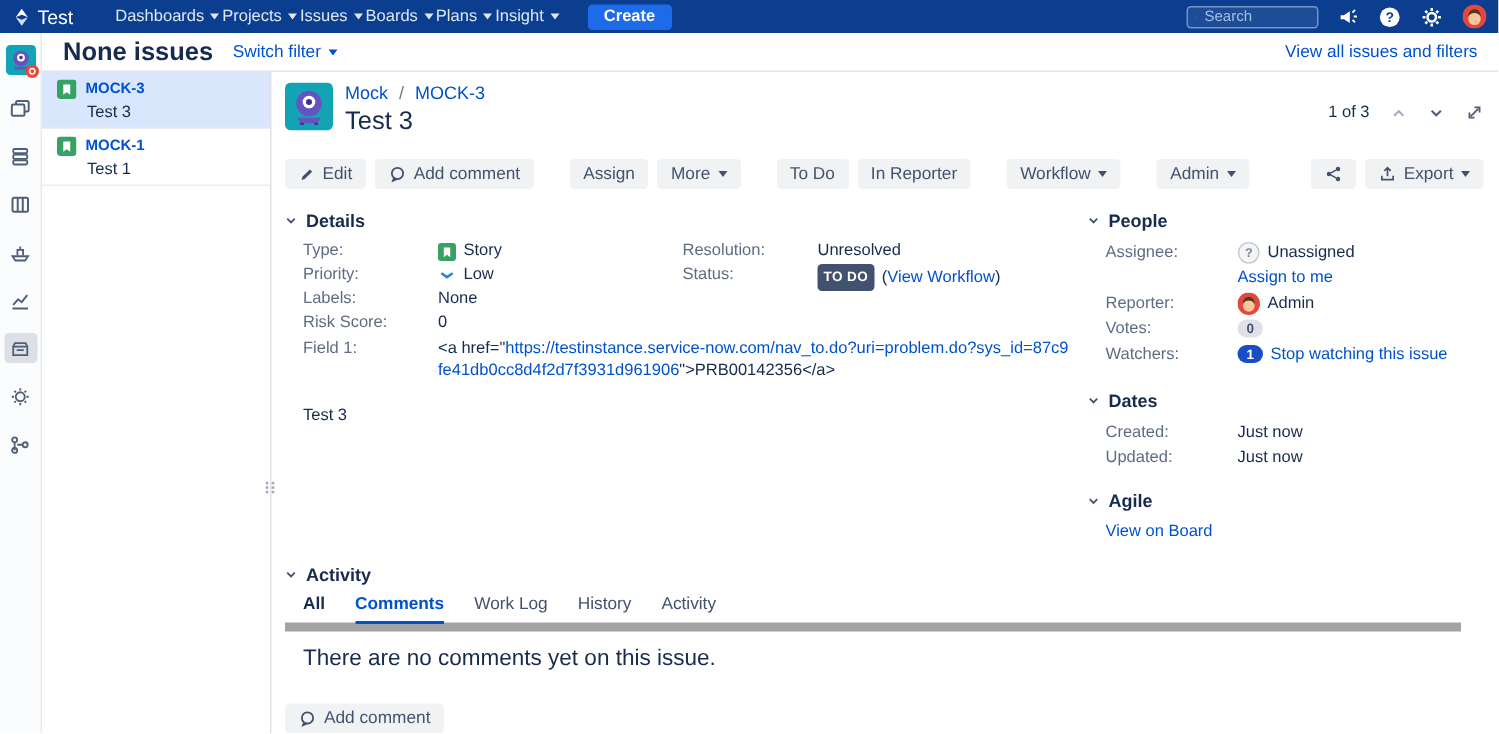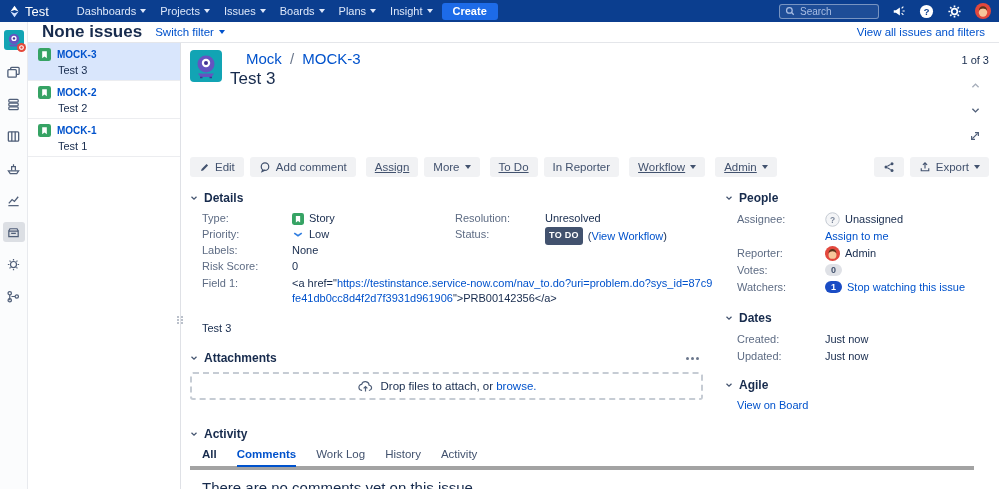--- a/index.html
+++ b/index.html
@@ -2,26 +2,26 @@
 <html><head>
 <meta charset="utf-8">
 <style>
   * { margin:0; padding:0; box-sizing:border-box; }
   html,body { width:999px; height:489px; overflow:hidden; background:#fff;
     font-family:"Liberation Sans", sans-serif; color:#172B4D; font-size:11px; }
 
   
   .topnav { height:22px; background:#0B3E8F; display:flex; align-items:center; padding:0 8px; }
   .topnav .logo { display:flex; align-items:center; gap:4px; color:#fff; font-size:13px; margin-right:28px; }
-  .navitems { display:flex; align-items:center; gap:14px; }
+  .navitems { display:flex; align-items:center; gap:2px; }
   .navitem { display:flex; align-items:center; gap:4px; color:#DEE8FA; font-size:11px; font-weight:500; cursor:pointer; }
   .chv { width:0; height:0; border-left:3px solid transparent; border-right:3px solid transparent; border-top:4px solid currentColor; display:inline-block; }
-  .create-btn { background:#1D6BE8; color:#fff; font-size:11px; font-weight:600; border:none; border-radius:3px; height:17px; padding:0 11px; margin-left:9px; cursor:pointer; }
+  .create-btn { background:#1D6BE8; color:#fff; font-size:11px; font-weight:600; border:none; border-radius:3px; height:17px; padding:0 11px; margin-left:19px; cursor:pointer; }
   .nav-right { margin-left:auto; display:flex; align-items:center; gap:13px; }
-  .searchbox { display:flex; align-items:center; gap:5px; width:100px; height:15px; border:1px solid rgba(255,255,255,.4); border-radius:3px; background:rgba(255,255,255,.08); padding:0 5px; }
+  .searchbox { display:flex; align-items:center; gap:5px; width:88px; height:15px; border:1px solid rgba(255,255,255,.4); border-radius:3px; background:rgba(255,255,255,.08); padding:0 5px; }
   .searchbox input { background:transparent; border:none; outline:none; color:#fff; font-size:10px; width:70px; font-family:"Liberation Sans",sans-serif; }
   .searchbox input::placeholder { color:#A9BEE4; }
   .navicon { display:flex; align-items:center; justify-content:center; }
 
   
   .shell { display:flex; height:467px; }
   .rail { width:28px; border-right:1px solid #E8EAEE; background:#FBFCFD; display:flex; flex-direction:column; align-items:center; flex-shrink:0; }
   .rail-avatar { margin-top:8px; position:relative; width:20px; height:20px; }
   .rail-icons { margin-top:12px; display:flex; flex-direction:column; align-items:center; gap:12px; }
   .rail-item { width:22px; height:20px; display:flex; align-items:center; justify-content:center; border-radius:3px; color:#505F79; cursor:pointer; }
@@ -44,30 +44,30 @@
   .issue-key { color:#0052CC; font-weight:700; font-size:10px; }
   .issue-sum { margin:3px 0 0 20px; font-size:11px; color:#172B4D; }
   .drag-handle { position:absolute; right:-4px; top:273px; width:7px; display:grid; grid-template-columns:2px 2px; gap:1px 2px; cursor:col-resize; }
   .drag-handle i { width:2px; height:2px; background:#A5ADBA; border-radius:50%; }
 
   
   .main { flex:1; padding:7px 10px 0 9px; overflow:hidden; }
   .ihead { display:flex; }
   .iavatar { width:32px; height:32px; flex-shrink:0; }
   .ihead-text { margin-left:8px; }
-  .crumb { font-size:15px;margin-left:16px; }
+  .crumb { font-size:12px; }
   .crumb a { color:#0052CC; text-decoration:none; cursor:pointer; }
   .crumb .sep { color:#6B778C; margin:0 4px; }
   .ititle { font-size:17px; font-weight:500; color:#172B4D; margin-top:2px; }
-  .pager { margin-left:auto; display:flex; align-items:center; gap:14px; padding-top:4px; color:#42526E;flex-direction:column; }
+  .pager { margin-left:auto; display:flex; align-items:center; gap:14px; padding-top:4px; color:#42526E; }
   .pager .cnt { font-size:11px; color:#172B4D; }
 
   .toolbar { display:flex; gap:6px; margin-top:15px; align-items:center; }
   .tbtn { height:20px; background:#F1F2F4; border:none; border-radius:3px; color:#42526E; font-size:11.5px; padding:0 9px; display:flex; align-items:center; gap:5px; cursor:pointer; font-family:"Liberation Sans",sans-serif; }
-  .tbtn.gap { margin-left:4px;text-decoration:underline; }
+  .tbtn.gap { margin-left:18px; }
   .tb-right { margin-left:auto; display:flex; gap:6px; }
 
   .cols { display:flex; margin-top:6px; }
   .colL { width:523px; flex-shrink:0; }
   .colR { width:262px; margin-left:12px; flex-shrink:0; }
 
   .sect-head { display:flex; align-items:center; gap:6px; font-size:12px; font-weight:700; color:#172B4D; }
   .sect-head .chvd { color:#42526E; }
   .sect-body { padding-left:12px; margin-top:6px; }
 
@@ -79,21 +79,21 @@
 
   .lozenge { background:#42526E; color:#fff; font-size:9px; font-weight:700; letter-spacing:.3px; border-radius:3px; padding:1px 4px 2px; display:inline-block; }
   .bluelink { color:#0052CC; cursor:pointer; }
   .codeval { width:422px; word-break:break-all; line-height:15px; color:#172B4D; }
 
   .dropzone { margin-top:7px; width:513px; height:28px; border:2px dashed #C6CCD4; border-radius:3px; display:flex; align-items:center; justify-content:center; gap:7px; font-size:11.5px; }
   .dots-btn { margin-left:auto; display:flex; gap:2px; padding:2px 4px; cursor:pointer; }
   .dots-btn i { width:3px; height:3px; border-radius:50%; background:#6B778C; }
   .att-headrow { display:flex; align-items:center; width:513px; }
 
-  .tabs { display:flex; gap:20px; margin-top:7px; padding-left:12px; border-bottom:4px solid #a3a3a3; width:784px; }
+  .tabs { display:flex; gap:20px; margin-top:7px; padding-left:12px; border-bottom:6px solid #a3a3a3; width:784px; }
   .tab { padding-bottom:5px; color:#42526E; font-size:11.5px; cursor:pointer; }
   .tab.first { color:#172B4D; font-weight:700; }
   .tab.active { color:#0052CC; font-weight:700; border-bottom:2px solid #0052CC; margin-bottom:-1px; }
   .empty-msg { padding-left:12px; margin-top:9px; font-size:15px; }
 
   
   .prow { line-height:16px; margin-bottom:1px; display:flex; align-items:center; }
   .plabel { width:88px; flex-shrink:0; color:#5E6C84; }
   .pvalue { display:flex; align-items:center; gap:5px; }
   .subrow { margin-left:88px; line-height:16px; margin-bottom:1px; }
@@ -276,30 +276,20 @@
             <span class="issue-key">MOCK-3</span>
           </div>
           <div class="issue-sum">Test 3</div>
         </div>
         <div class="issue-item">
           <div class="row1">
             <svg width="13" height="13" viewBox="0 0 14 14">
                 <rect width="14" height="14" rx="2.5" fill="#36A364"></rect>
                 <path d="M4.5 3.5h5V11L7 9.2 4.5 11z" fill="#fff"></path>
               </svg>
-            <span class="issue-key">MOCK-2</span>
-          </div>
-          <div class="issue-sum">Test 2</div>
-        </div>
-        <div class="issue-item">
-          <div class="row1">
-            <svg width="13" height="13" viewBox="0 0 14 14">
-                <rect width="14" height="14" rx="2.5" fill="#36A364"></rect>
-                <path d="M4.5 3.5h5V11L7 9.2 4.5 11z" fill="#fff"></path>
-              </svg>
             <span class="issue-key">MOCK-1</span>
           </div>
           <div class="issue-sum">Test 1</div>
         </div>
         <div class="drag-handle">
             <i></i>
             <i></i>
             <i></i>
             <i></i>
             <i></i>
@@ -453,42 +443,20 @@
                     </span>
                   </div>
                 </div>
               </div>
             </div>
 
             <div style="margin-top:16px">
               <div class="sect-body">Test 3</div>
             </div>
 
-            <div style="margin-top:17px">
-              <div class="att-headrow">
-                <div class="sect-head">
-                  <svg class="chvd" width="8" height="8" viewBox="0 0 16 16">
-                      <path d="M3 5.5L8 10.5 13 5.5" fill="none" stroke="#42526E" stroke-width="2.4"></path>
-                    </svg>
-                  <span>Attachments</span>
-                </div>
-                <span class="dots-btn">
-                    <i></i>
-                    <i></i>
-                    <i></i>
-                  </span>
-              </div>
-              <div class="dropzone">
-                <svg width="17" height="17" viewBox="0 0 20 20">
-                    <path d="M6 14.5a3.5 3.5 0 01-.5-7 4.5 4.5 0 018.8 1A3 3 0 0114 14.5" fill="none" stroke="#505F79" stroke-width="1.4"></path>
-                    <path d="M10 16v-5.5M7.8 12.2L10 10l2.2 2.2" fill="none" stroke="#505F79" stroke-width="1.4"></path>
-                  </svg>
-                <span><span>Drop files to attach, or</span> <span class="bluelink">browse.</span></span>
-              </div>
-            </div>
           </div>
 
           <div class="colR">
             <div style="margin-top:8px">
               <div class="sect-head">
                 <svg class="chvd" width="8" height="8" viewBox="0 0 16 16">
                     <path d="M3 5.5L8 10.5 13 5.5" fill="none" stroke="#42526E" stroke-width="2.4"></path>
                   </svg>
                 <span>People</span>
               </div>

